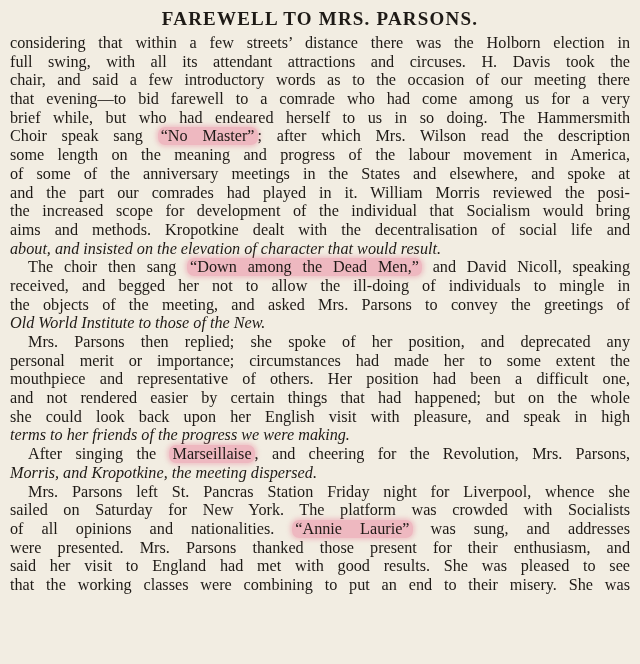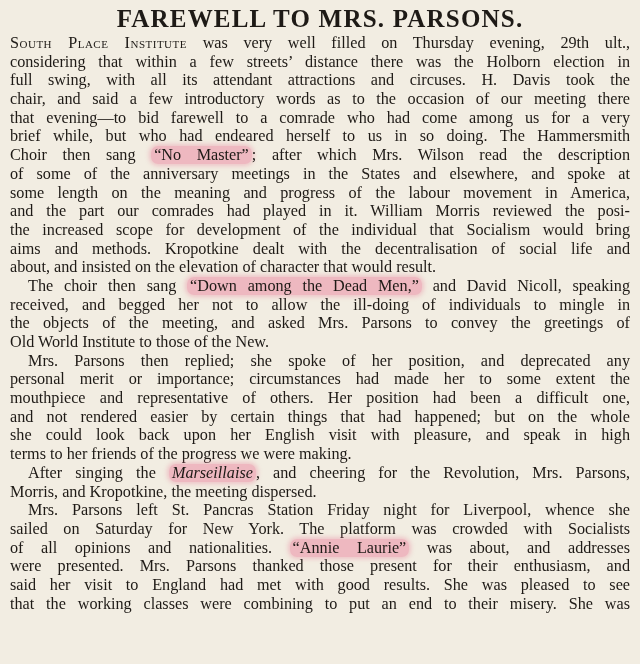--- a/index.html
+++ b/index.html
@@ -18,72 +18,71 @@
       left: 10px;
       top: 6px;
       width: 620px;
       font-family: "DejaVu Serif", "Liberation Serif", serif;
       color: #1e1a16;
     }
     .title {
       text-align: center;
       font-family: "Liberation Serif", serif;
       font-weight: bold;
-      font-size: 25px;
+      font-size: 19px;
       letter-spacing: 1.2px;
       margin: 2px 0 4px 0;
       height: 22px;
       line-height: 22px;
     }
     .line {
       font-family: "Liberation Serif", serif;
       font-size: 16.2px;
       line-height: 18.7px;
       height: 18.7px;
       white-space: nowrap;
       text-align: justify;
       text-align-last: justify;
     }
     .line.last {
       text-align-last: left;
+      font-style: italic;
     }
     .line.indent {
       padding-left: 18px;
     }
     .sc {
       font-variant: small-caps;
       letter-spacing: 0.5px;
     }
     .hl {
       background: rgba(232, 120, 150, 0.45);
       border-radius: 7px;
       padding: 0 3px;
       box-shadow: 0 0 4px 2px rgba(232, 120, 150, 0.35);
     }
     .it {
-      font-style: italic;
     }
   </style>
 </head>
 <body>
 
 <div class="page">
   <div class="title">FAREWELL TO MRS. PARSONS.</div>
 
   <div>
 
-    <div class="line"><span class="sc">South Place Institute</span><span> was very well filled on Thursday evening, 29th ult.,</span></div>
     <div class="line">considering that within a few streets’ distance there was the Holborn election in</div>
     <div class="line">full swing, with all its attendant attractions and circuses.  H. Davis took the</div>
     <div class="line">chair, and said a few introductory words as to the occasion of our meeting there</div>
     <div class="line">that evening—to bid farewell to a comrade who had come among us for a very</div>
     <div class="line">brief while, but who had endeared herself to us in so doing.  The Hammersmith</div>
-    <div class="line"><span>Choir then sang </span><span class="hl">“No Master”</span><span>; after which Mrs. Wilson read the description</span></div>
+    <div class="line"><span>Choir speak sang </span><span class="hl">“No Master”</span><span>; after which Mrs. Wilson read the description</span></div>
+    <div class="line">some length on the meaning and progress of the labour movement in America,</div>
     <div class="line">of some of the anniversary meetings in the States and elsewhere, and spoke at</div>
-    <div class="line">some length on the meaning and progress of the labour movement in America,</div>
     <div class="line">and the part our comrades had played in it.  William Morris reviewed the posi-</div>
     <div class="line">the increased scope for development of the individual that Socialism would bring</div>
     <div class="line">aims and methods.  Kropotkine dealt with the decentralisation of social life and</div>
     <div class="line last">about, and insisted on the elevation of character that would result.</div>
 
     <div class="line indent"><span>The choir then sang </span><span class="hl">“Down among the Dead Men,”</span><span> and David Nicoll, speaking</span></div>
     <div class="line">received, and begged her not to allow the ill-doing of individuals to mingle in</div>
     <div class="line">the objects of the meeting, and asked Mrs. Parsons to convey the greetings of</div>
     <div class="line last">Old World Institute to those of the New.</div>
 
@@ -92,19 +91,19 @@
     <div class="line">mouthpiece and representative of others.  Her position had been a difficult one,</div>
     <div class="line">and not rendered easier by certain things that had happened; but on the whole</div>
     <div class="line">she could look back upon her English visit with pleasure, and speak in high</div>
     <div class="line last">terms to her friends of the progress we were making.</div>
 
     <div class="line indent"><span>After singing the </span><span class="hl it">Marseillaise</span><span>, and cheering for the Revolution, Mrs. Parsons,</span></div>
     <div class="line last">Morris, and Kropotkine, the meeting dispersed.</div>
 
     <div class="line indent">Mrs. Parsons left St. Pancras Station Friday night for Liverpool, whence she</div>
     <div class="line">sailed on Saturday for New York.  The platform was crowded with Socialists</div>
-    <div class="line"><span>of all opinions and nationalities.  </span><span class="hl">“Annie Laurie”</span><span> was about, and addresses</span></div>
+    <div class="line"><span>of all opinions and nationalities.  </span><span class="hl">“Annie Laurie”</span><span> was sung, and addresses</span></div>
     <div class="line">were presented.  Mrs. Parsons thanked those present for their enthusiasm, and</div>
     <div class="line">said her visit to England had met with good results.  She was pleased to see</div>
     <div class="line">that the working classes were combining to put an end to their misery.  She was</div>
 
   </div>
 </div>
 
 </body></html>

